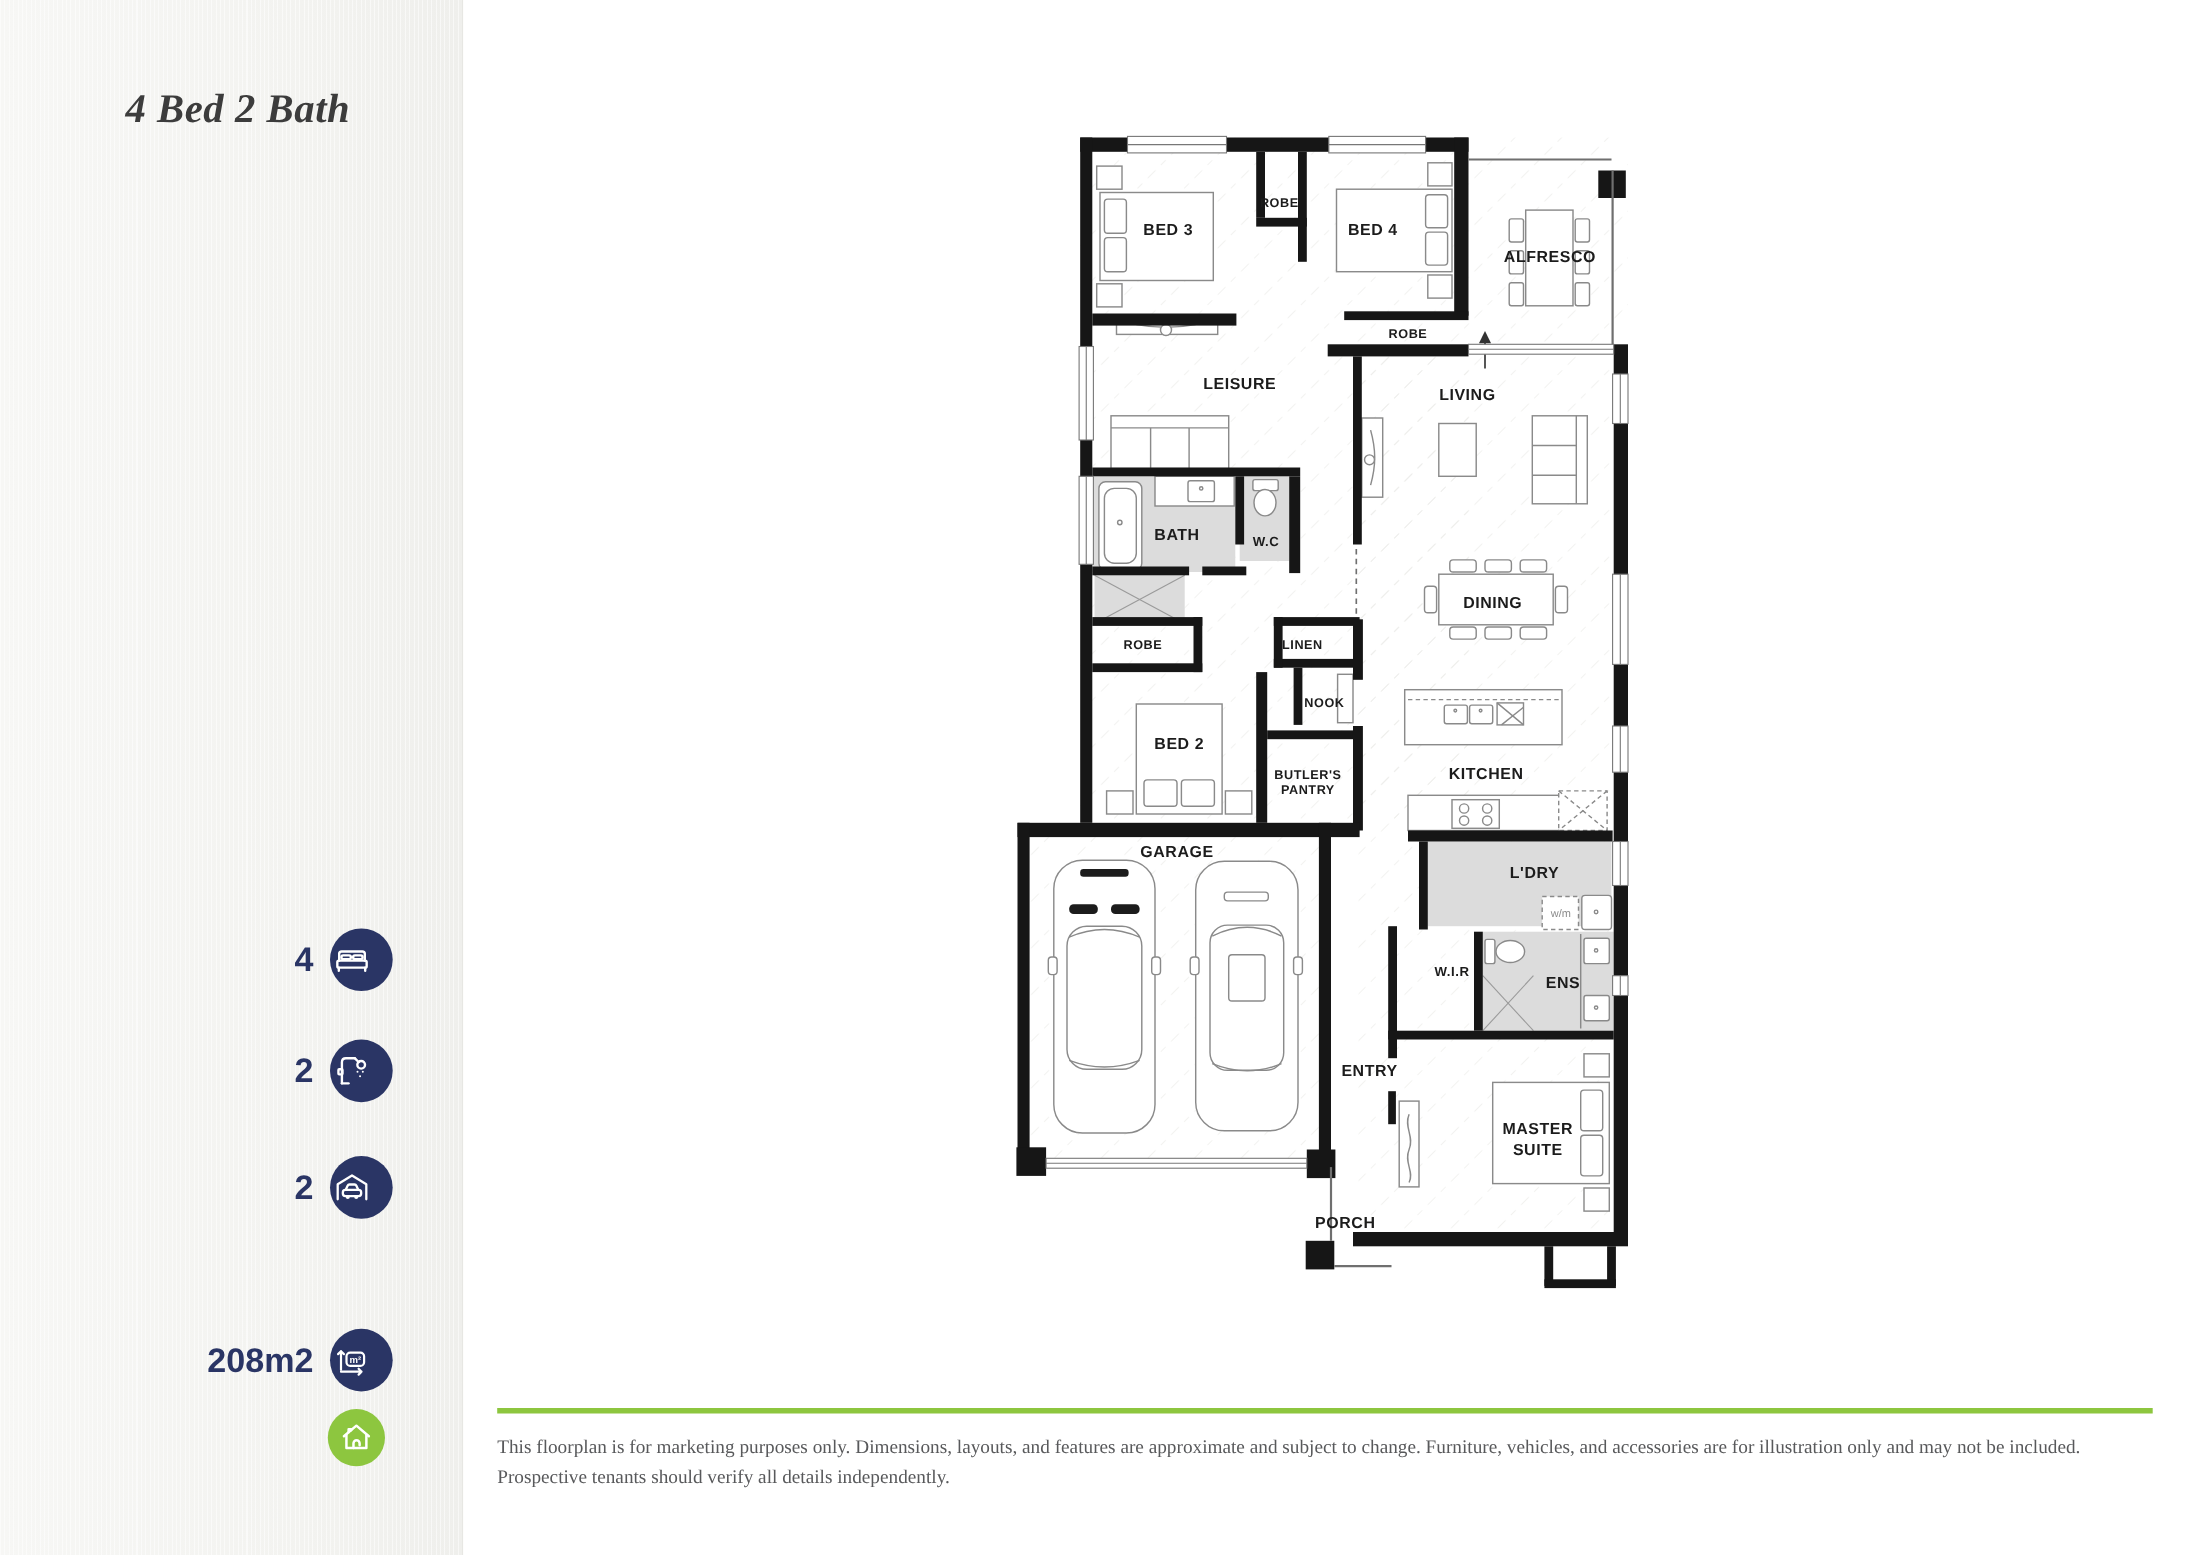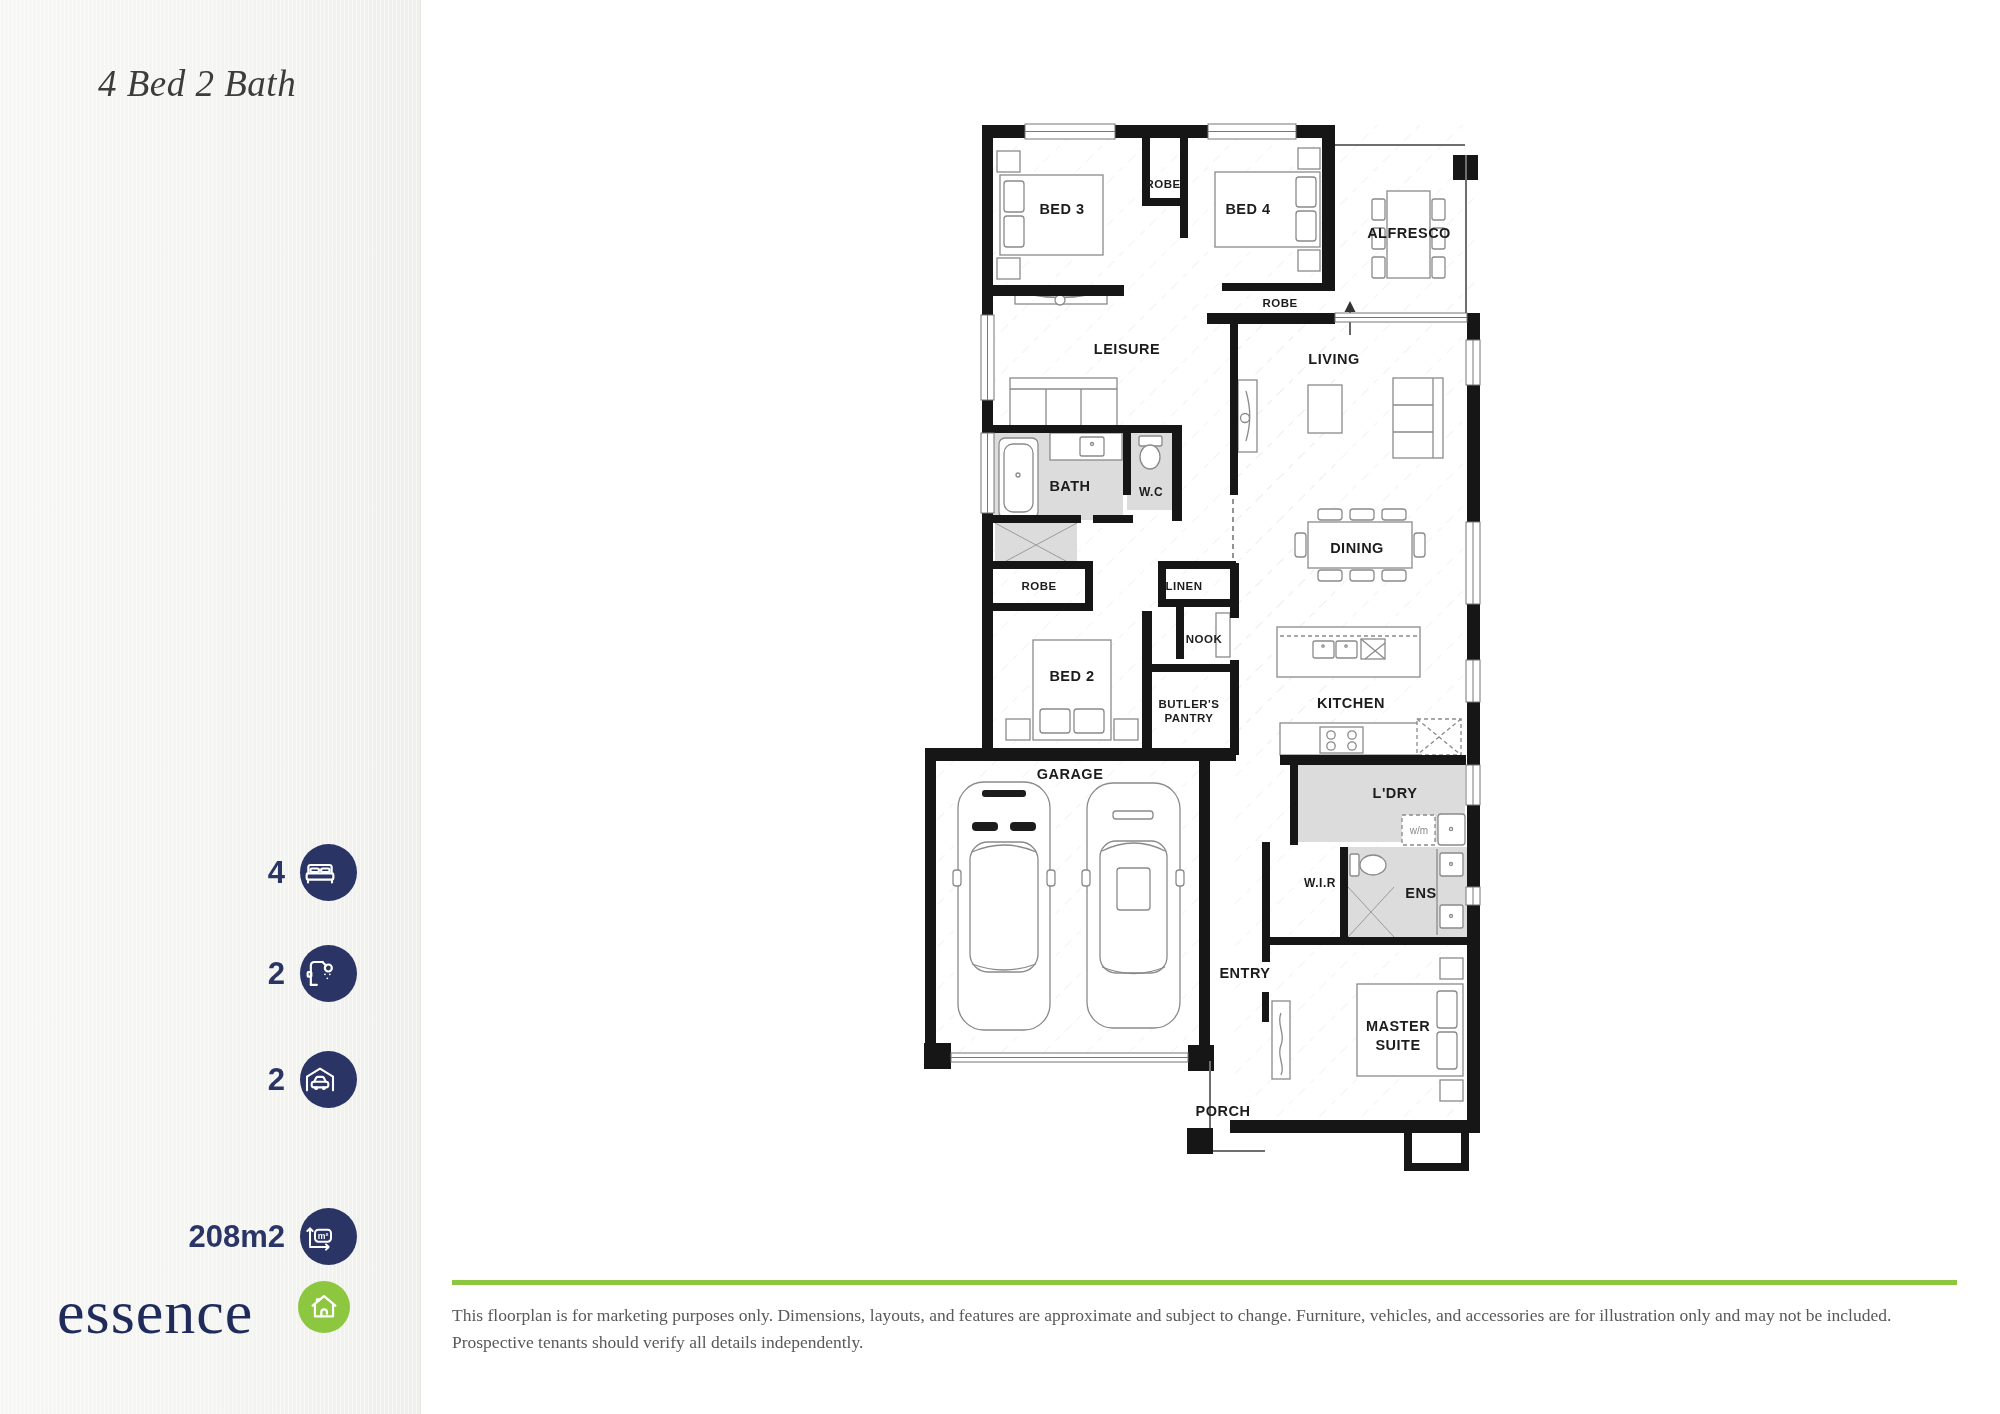--- a/index.html
+++ b/index.html
@@ -4,22 +4,22 @@
 <style>
   html,body{margin:0;padding:0;background:#ffffff;}
   .page{position:relative;width:2000px;height:1414px;background:#ffffff;overflow:hidden;
         font-family:"Liberation Sans",sans-serif;}
   
   .sidebar{position:absolute;left:0;top:0;width:420px;height:1414px;
            background:
              repeating-linear-gradient(90deg, rgba(255,255,255,.55) 0 1px, rgba(0,0,0,0) 1px 4px),
              linear-gradient(90deg,#f7f7f5 0%,#f3f3f0 65%,#efefec 100%);
            border-right:1px solid #e7e7e3;}
-  .plan-title{position:absolute;left:98px;top:62px;margin:0;
-              font-family:"Liberation Serif",serif;font-style:italic;font-weight:400;
+  .plan-title{position:absolute;left:98px;top:62px;margin:16px;
+              font-family:"Liberation Serif",serif;font-style:italic;font-weight:700;
               font-size:37px;color:#3c3c3c;letter-spacing:.5px;white-space:nowrap;}
   .stat-row{position:absolute;right:63px;display:flex;align-items:center;gap:15px;}
   .stat-row.r1{top:844px}.stat-row.r2{top:945px}.stat-row.r3{top:1051px}.stat-row.r4{top:1208px}
   .stat-value{font-size:31px;font-weight:600;color:#2a3565;line-height:57px;}
   .stat-circle{width:57px;height:57px;border-radius:50%;background:#2a3565;
                display:flex;align-items:center;justify-content:flex-start;flex:0 0 auto;}
   .stat-circle svg{width:40px;height:40px;display:block;}
   
   .logo{position:absolute;left:57px;top:1281px;width:292px;height:110px;}
   .logo-name{position:absolute;left:0;top:0;font-family:"Liberation Serif",serif;
@@ -95,21 +95,20 @@
         <svg viewBox="0 0 24 24" fill="none" stroke="#ffffff" stroke-width="1.2" stroke-linecap="round" stroke-linejoin="round">
           <path d="M6 17 V6.8 M4.4 8.4 L6 6.8 L7.6 8.4"></path>
           <path d="M6 18 H17.2 M15.6 16.4 L17.2 18 L15.6 19.6"></path>
           <rect x="9" y="7.6" width="9.6" height="7.2" rx="2"></rect>
           <text x="13.8" y="13.2" text-anchor="middle" font-size="5.2" font-weight="bold" fill="#ffffff" stroke="none" font-family="Liberation Sans, sans-serif">m²</text>
         </svg>
       </span>
     </div>
 
     <div class="logo">
-      <span class="logo-name">essence</span>
       <span class="logo-mark">
         <svg viewBox="0 0 30 30" fill="none" stroke="#ffffff" stroke-width="1.7" stroke-linecap="round" stroke-linejoin="round">
           <path d="M6.5 14 L15 6.8 L23.5 14"></path>
           <path d="M9.7 11.2 v-2 h1.7 v.8"></path>
           <path d="M8.2 13.2 V22 H21.8 V13.2"></path>
           <path d="M13 22 v-3.2 a2.1 2.1 0 0 1 4.2 0 v1.3"></path>
         </svg>
       </span>
     </div>
   </aside>

